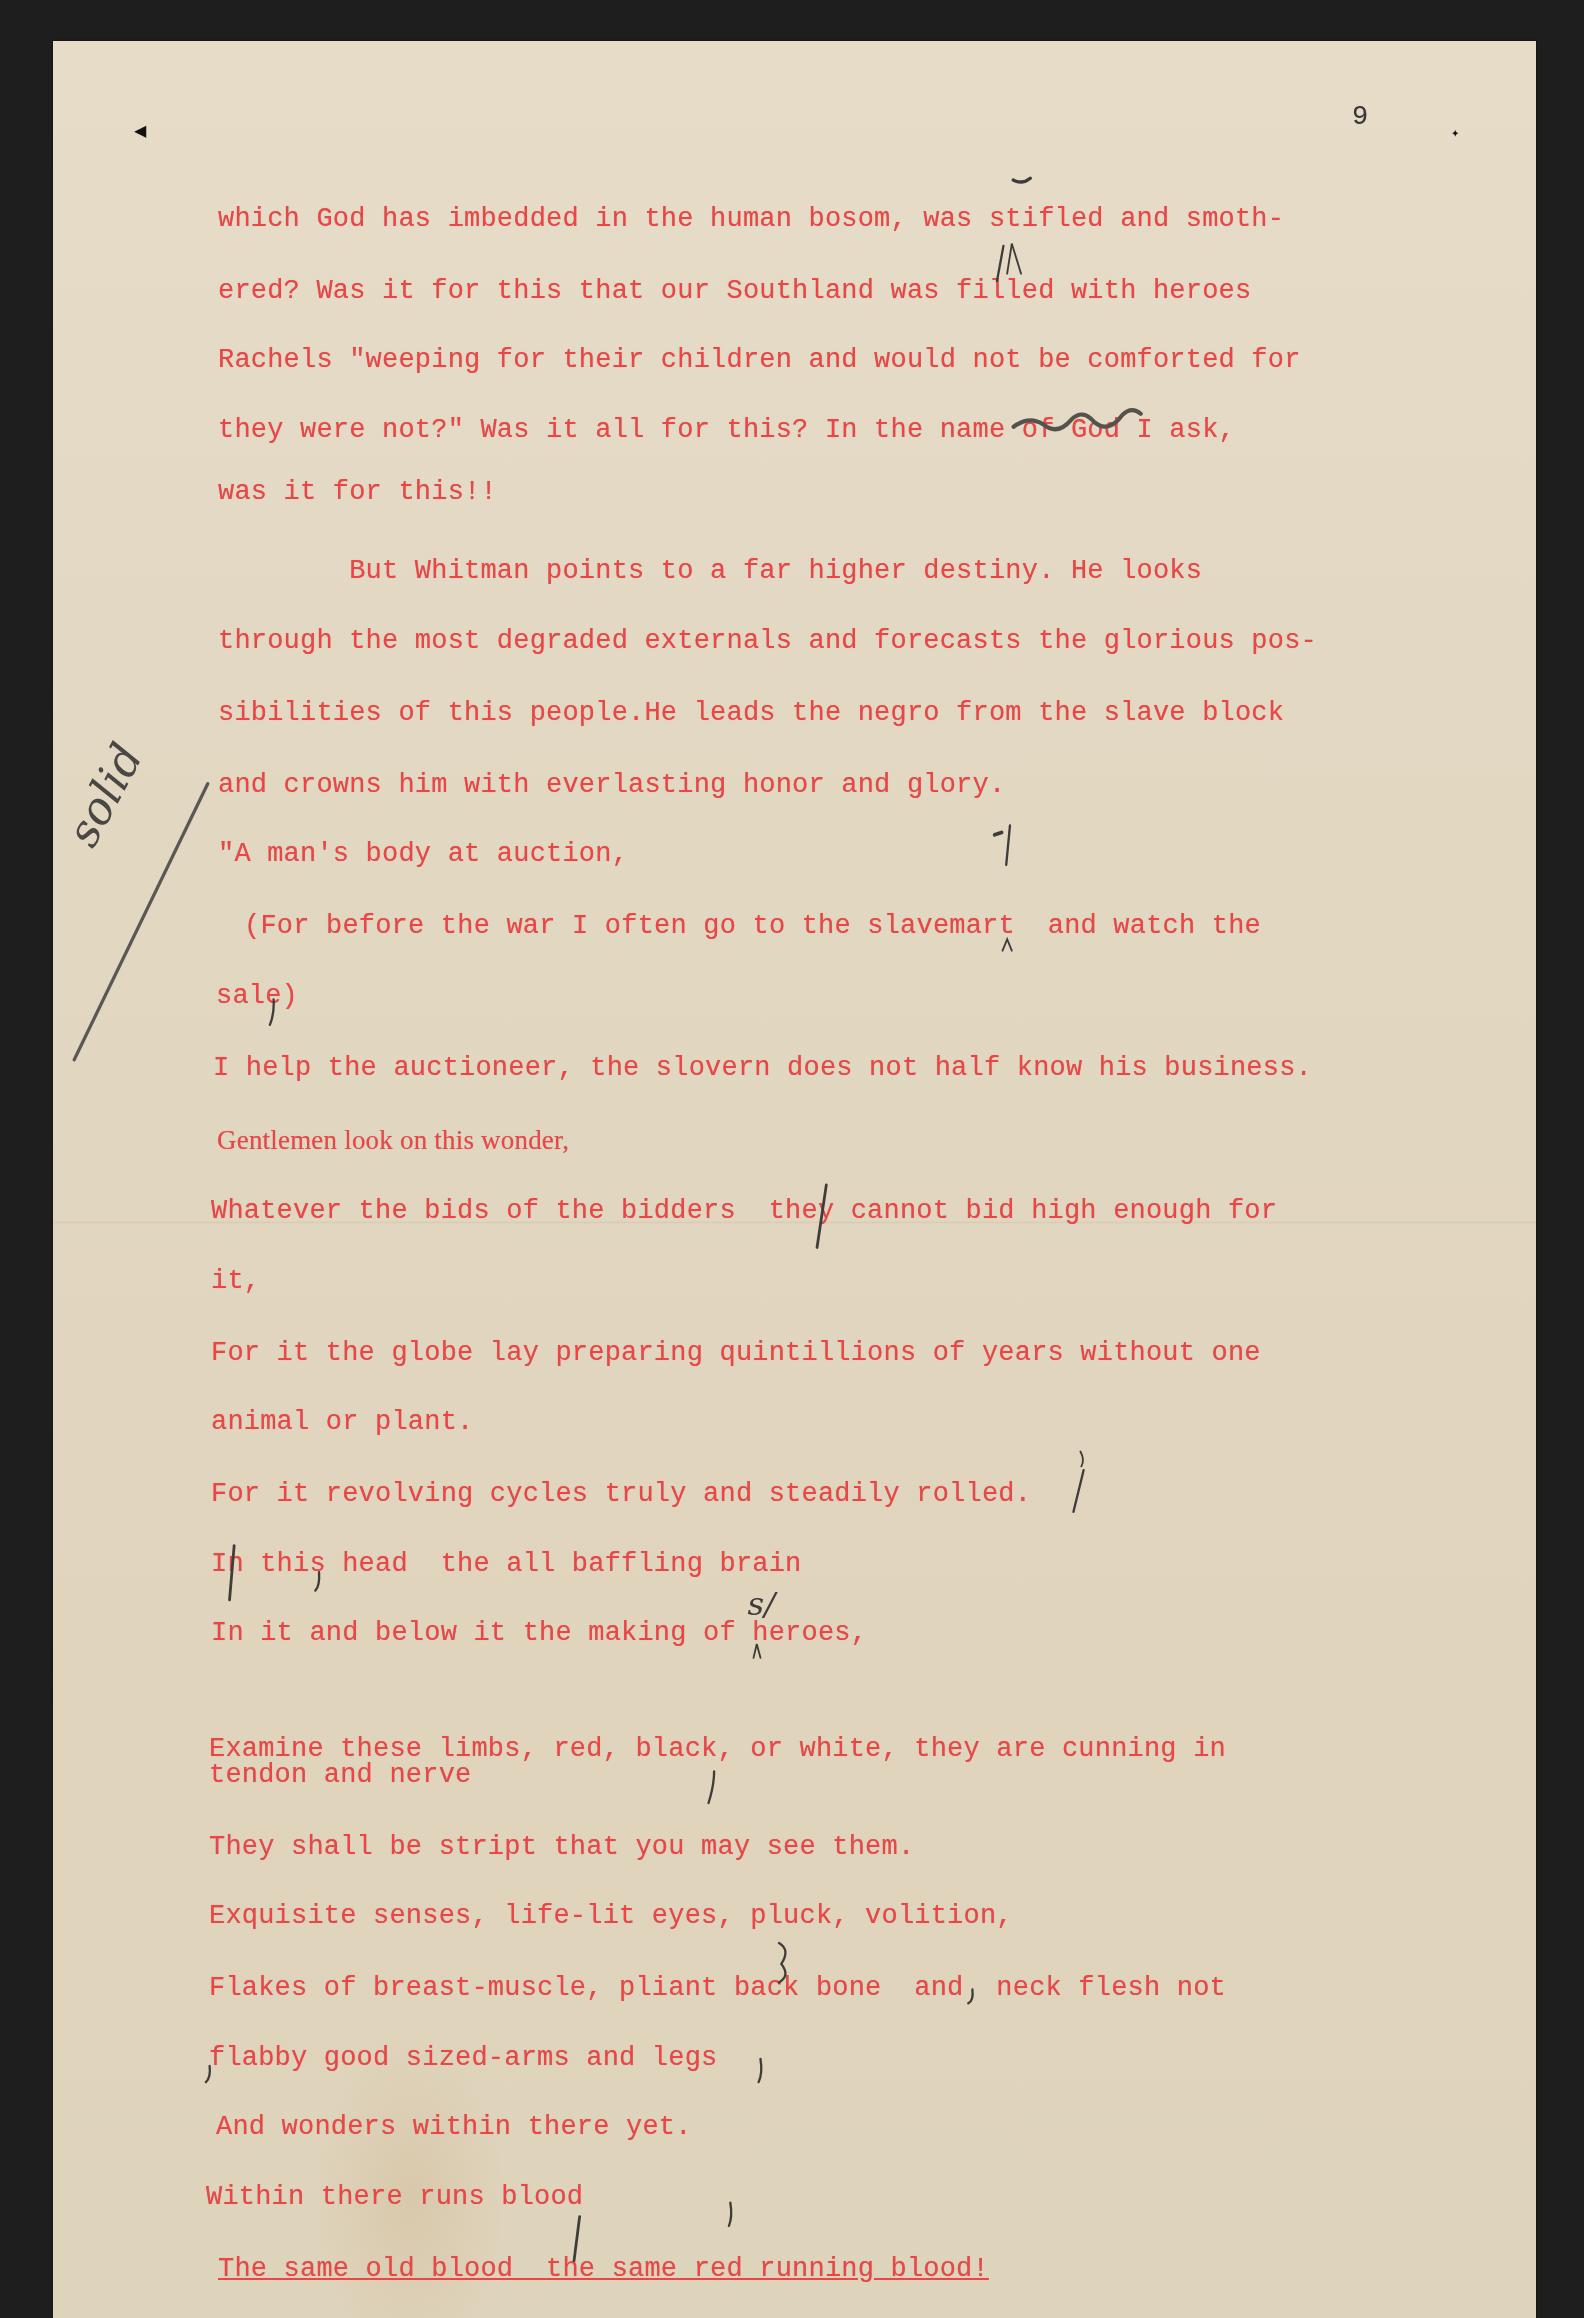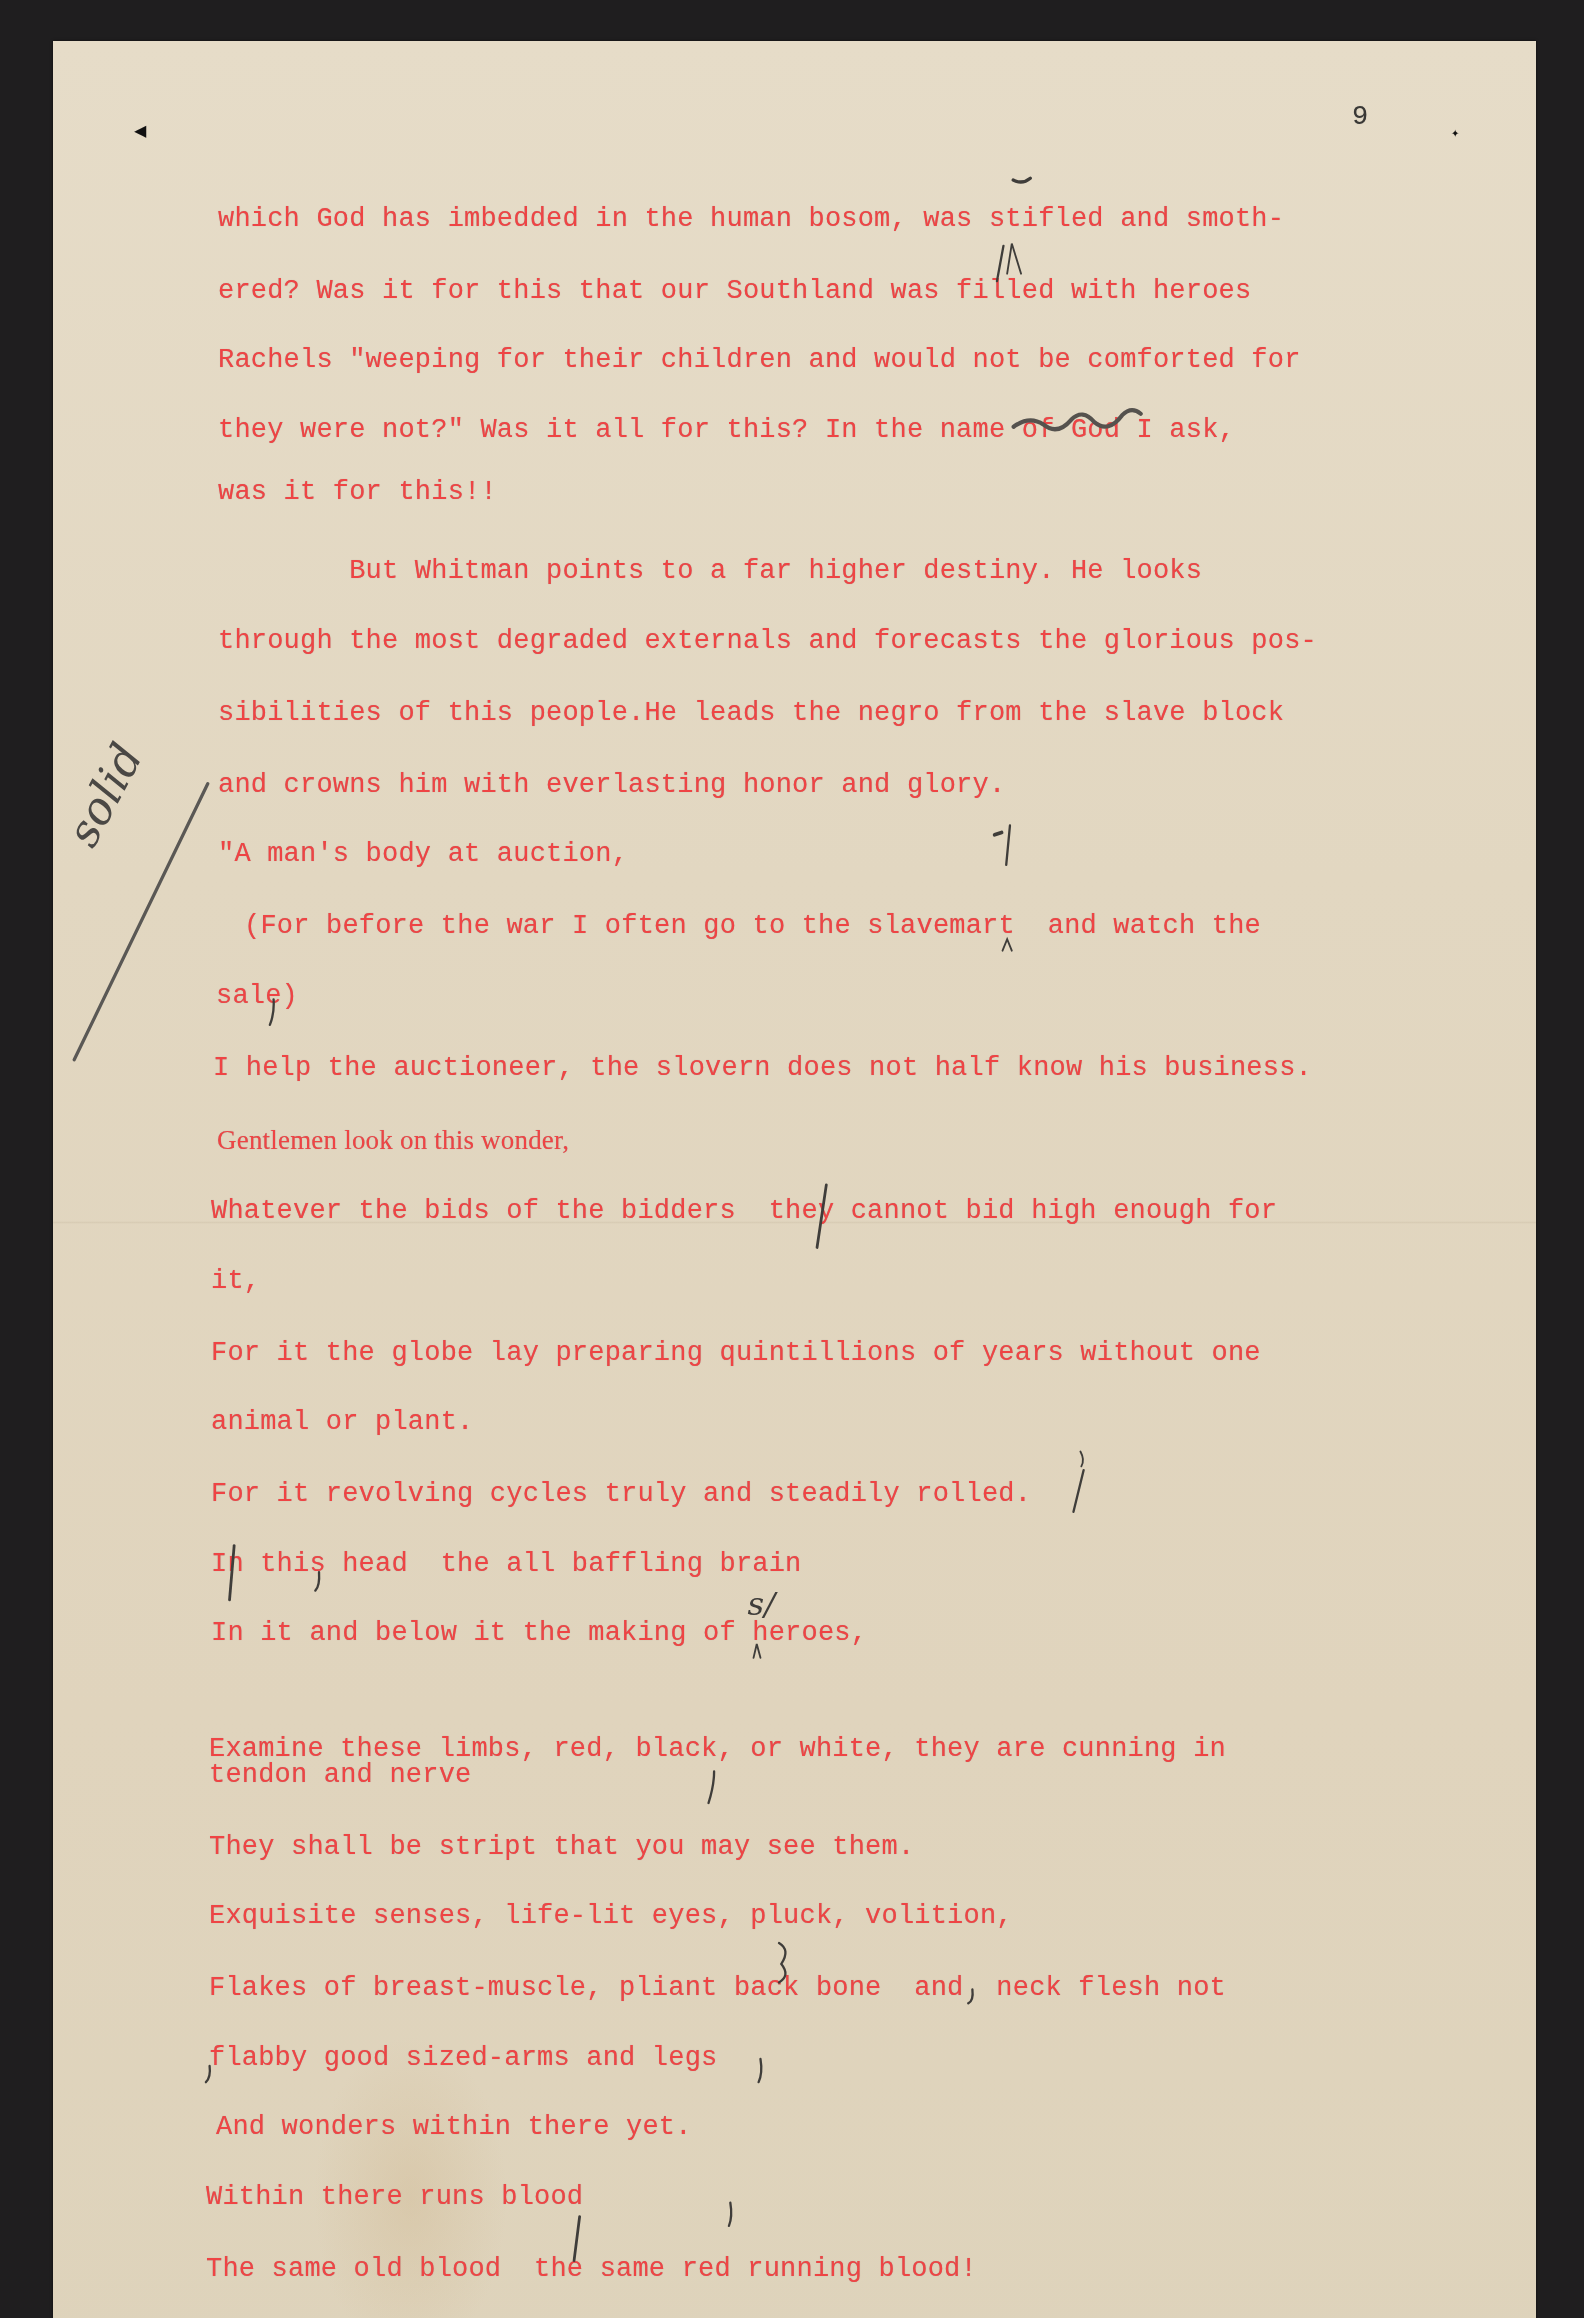--- a/index.html
+++ b/index.html
@@ -84,21 +84,21 @@
 <div class="line" style="left:211px; top:1549px;">In this head  the all baffling brain</div>
 <div class="line" style="left:211px; top:1618px;">In it and below it the making of heroes,</div>
 <div class="line" style="left:209px; top:1690px;margin-top:44px;">Examine these limbs, red, black, or white, they are cunning in</div>
 <div class="line" style="left:209px; top:1760px;">tendon and nerve</div>
 <div class="line" style="left:209px; top:1832px;">They shall be stript that you may see them.</div>
 <div class="line" style="left:209px; top:1901px;">Exquisite senses, life-lit eyes, pluck, volition,</div>
 <div class="line" style="left:209px; top:1973px;">Flakes of breast-muscle, pliant back bone  and  neck flesh not</div>
 <div class="line" style="left:209px; top:2043px;">flabby good sized-arms and legs</div>
 <div class="line" style="left:216px; top:2112px;">And wonders within there yet.</div>
 <div class="line" style="left:206px; top:2182px;">Within there runs blood</div>
-<div class="line" style="left:206px; top:2254px;">The same old blood  the same red running blood!</div>
+<div class="line" style="left:218px; top:2254px;text-decoration:underline;">The same old blood  the same red running blood!</div>
 
 <div class="pencil" style="left:56px; top:830px; font-size:45px; transform:rotate(-62deg); transform-origin:left top;">solid</div>
 
 <svg class="marks" width="1584" height="2501" viewBox="0 0 3416 5393">
   <g stroke="#3f3d3a" fill="none" stroke-linecap="round">
 
     <path d="M448 1690 L160 2285" stroke-width="7" stroke="#5a5855"></path>
 
     <path d="M2185 388 Q2205 398 2222 384" stroke-width="7"></path>
     <path d="M2164 530 L2150 606" stroke-width="5"></path>

